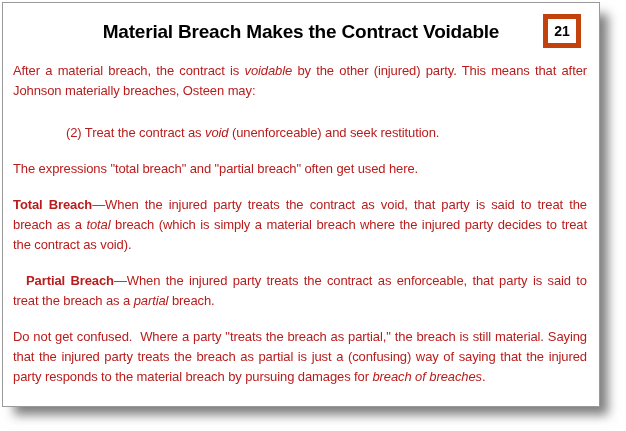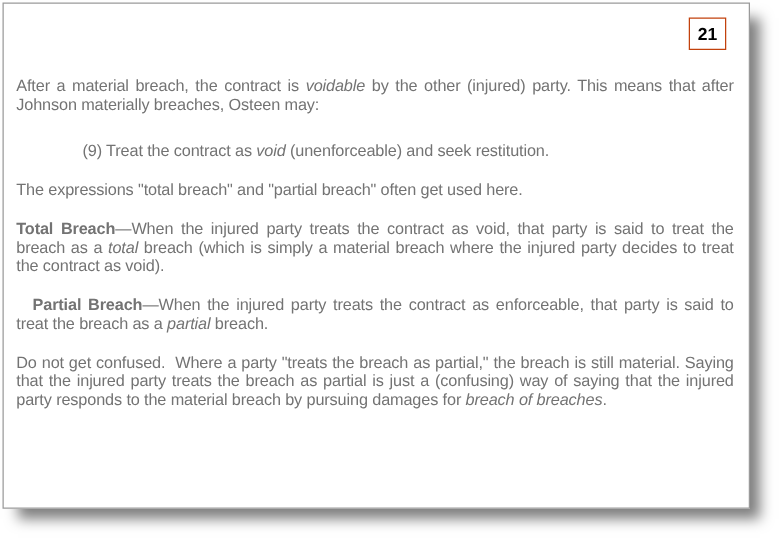--- a/index.html
+++ b/index.html
@@ -43,61 +43,62 @@
     font-weight: bold;
     color: #000000;
     letter-spacing: -0.2px;
   }
   .slide-number-box {
     position: absolute;
     top: 11px;
     right: 18px;
     width: 28px;
     height: 24px;
-    border: 1px solid #c2410c;
+    border: 5px solid #c2410c;
     background: #ffffff;
     text-align: center;
   }
   .slide-number {
     display: block;
     font-size: 14px;
     font-weight: bold;
     line-height: 24px;
     color: #000000;
   }
   .body {
     padding: 0 12px 0 10px;
-    color: #737373;
+    color: #b91c1c;
     font-size: 13px;
-    line-height: 15px;
+    line-height: 20px;
     letter-spacing: -0.1px;
     text-align: justify;
   }
   .body p.para {
     margin: 0 0 16px 0;
   }
   .body p.para.indent {
     padding-left: 53px;
   }
   .body p.para:not(.indent) + p.para.indent {
     margin-top: 22px;
   }
 </style>
 </head>
 <body>
 
 <div class="canvas">
   <div class="page">
     <div class="title-row">
+      <h1 class="slide-title">Material Breach Makes the Contract Voidable</h1>
       <div class="slide-number-box">
         <span class="slide-number">21</span>
       </div>
     </div>
     <div class="body">
         <p class="para"><span>After a material breach, the contract is </span><span style="font-style: italic;">voidable</span><span> by the other (injured) party. This means that after Johnson materially breaches, Osteen may:</span></p>
-        <p class="para indent"><span>(9) Treat the contract as </span><span style="font-style: italic; margin-top: 39px;">void</span><span> (unenforceable) and seek restitution.</span></p>
+        <p class="para indent"><span>(2) Treat the contract as </span><span style="font-style: italic; margin-top: 39px;">void</span><span> (unenforceable) and seek restitution.</span></p>
         <p class="para"><span>The expressions "total breach" and "partial breach" often get used here.</span></p>
         <p class="para"><span style="font-weight: bold;">Total Breach</span><span>—When the injured party treats the contract as void, that party is said to treat the breach as a </span><span style="font-style: italic;">total</span><span> breach (which is simply a material breach where the injured party decides to treat the contract as void).</span></p>
         <p class="para"><span style="font-weight: bold; padding-left: 13px;">Partial Breach</span><span>—When the injured party treats the contract as enforceable, that party is said to treat the breach as a </span><span style="font-style: italic;">partial</span><span> breach.</span></p>
         <p class="para"><span>Do not get confused.&nbsp; Where a party "treats the breach as partial," the breach is still material. Saying that the injured party treats the breach as partial is just a (confusing) way of saying that the injured party responds to the material breach by pursuing damages for </span><span style="font-style: italic;">breach of breaches</span><span>.</span></p>
       </div>
   </div>
 </div>
 
 </body></html>

